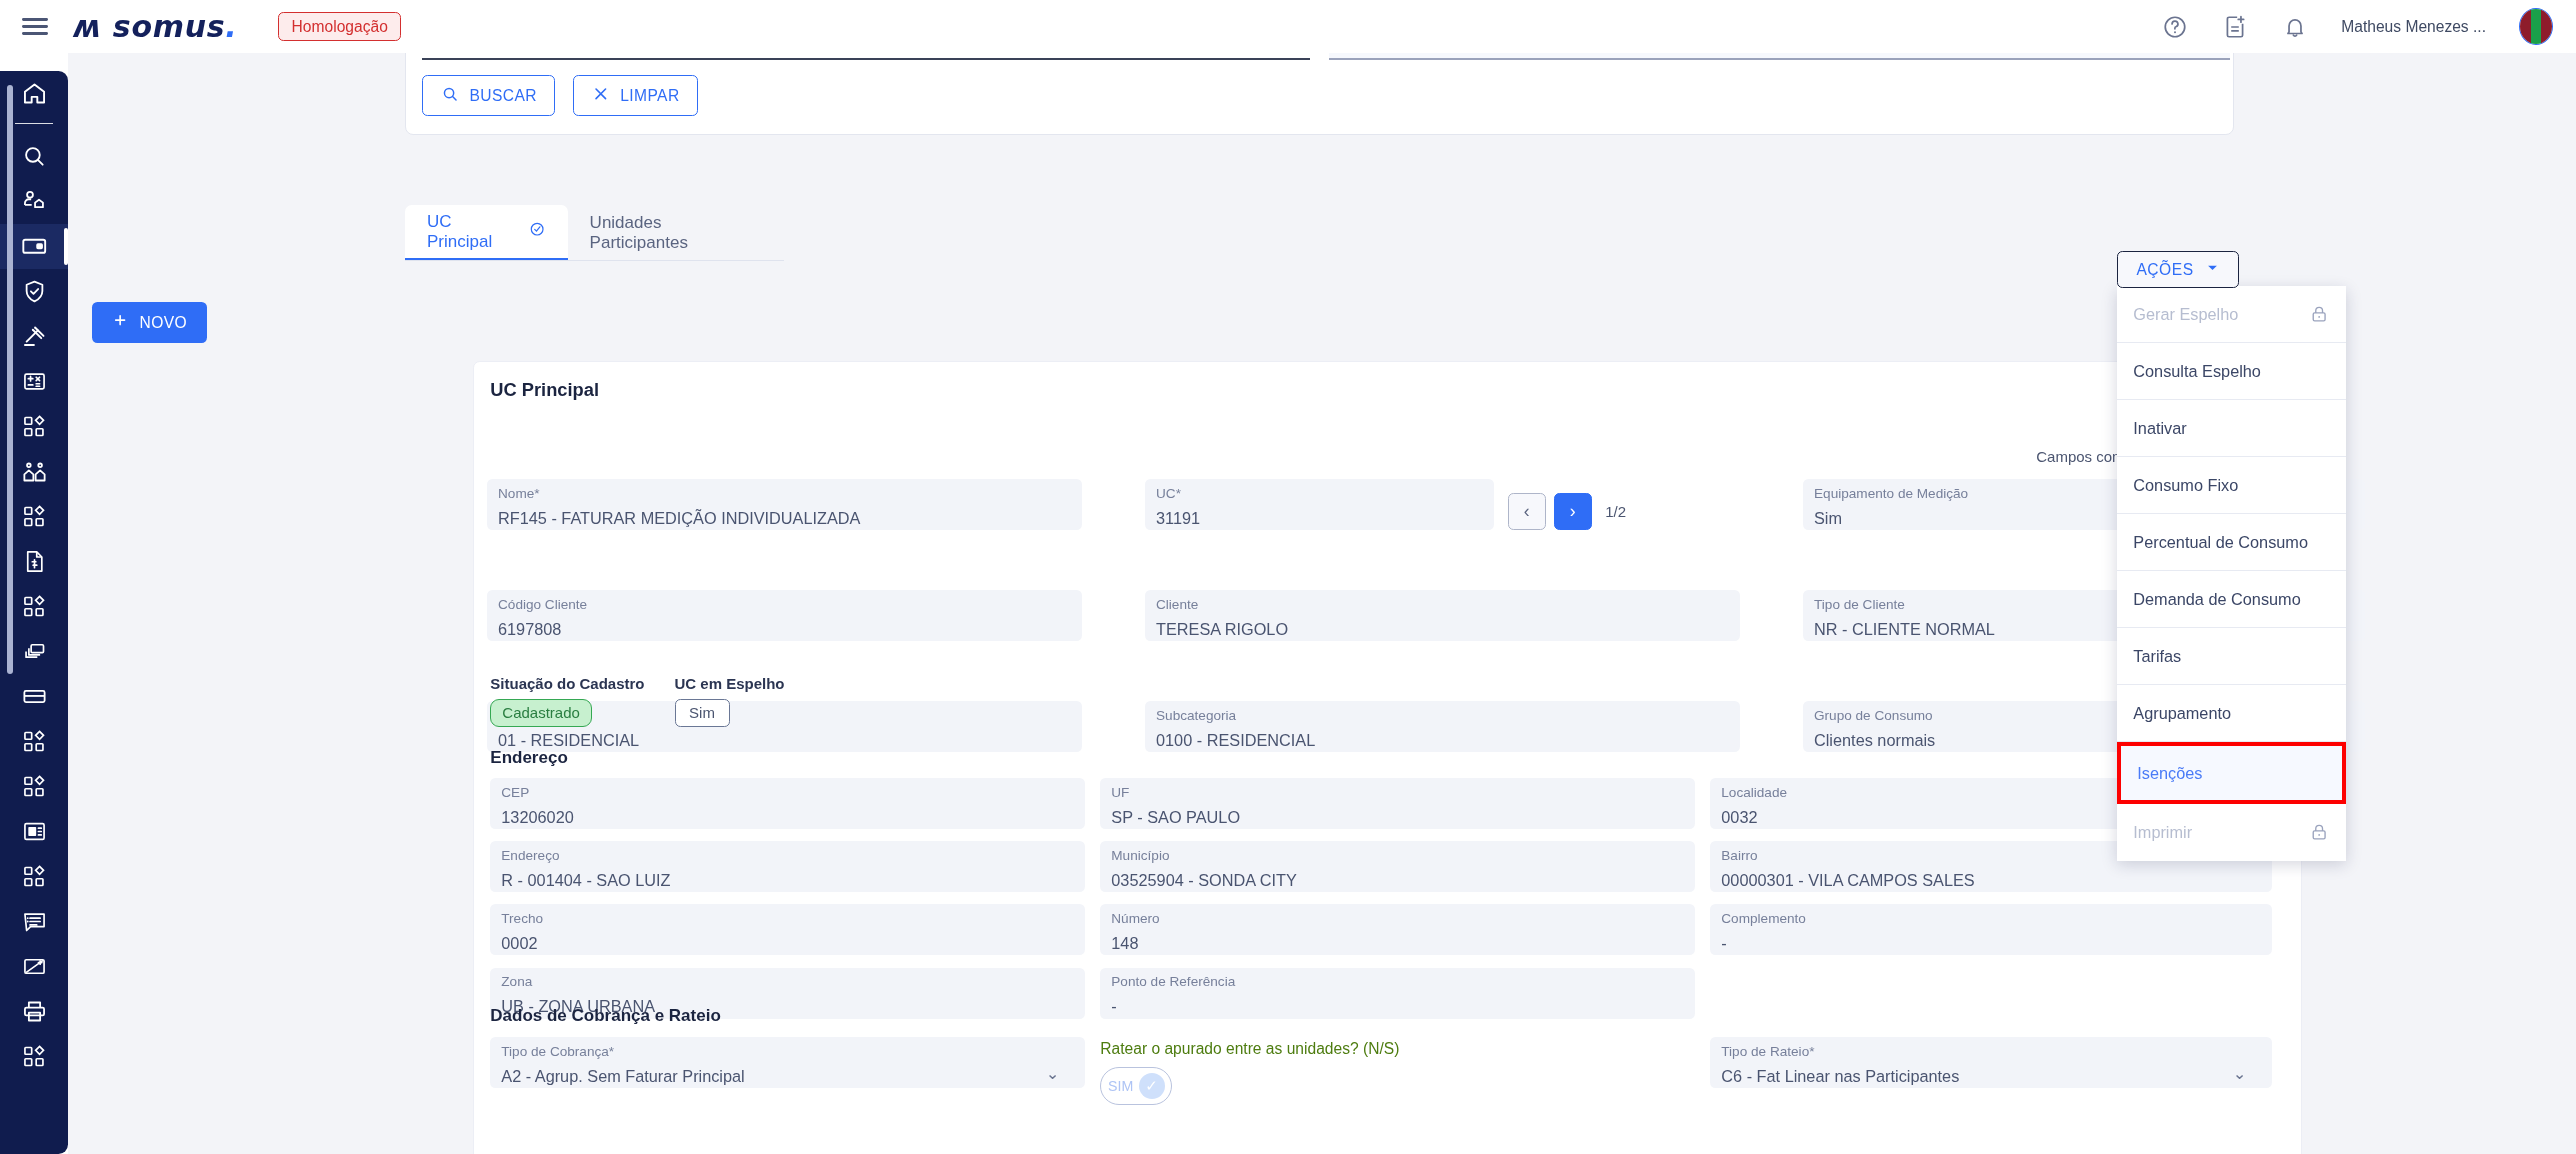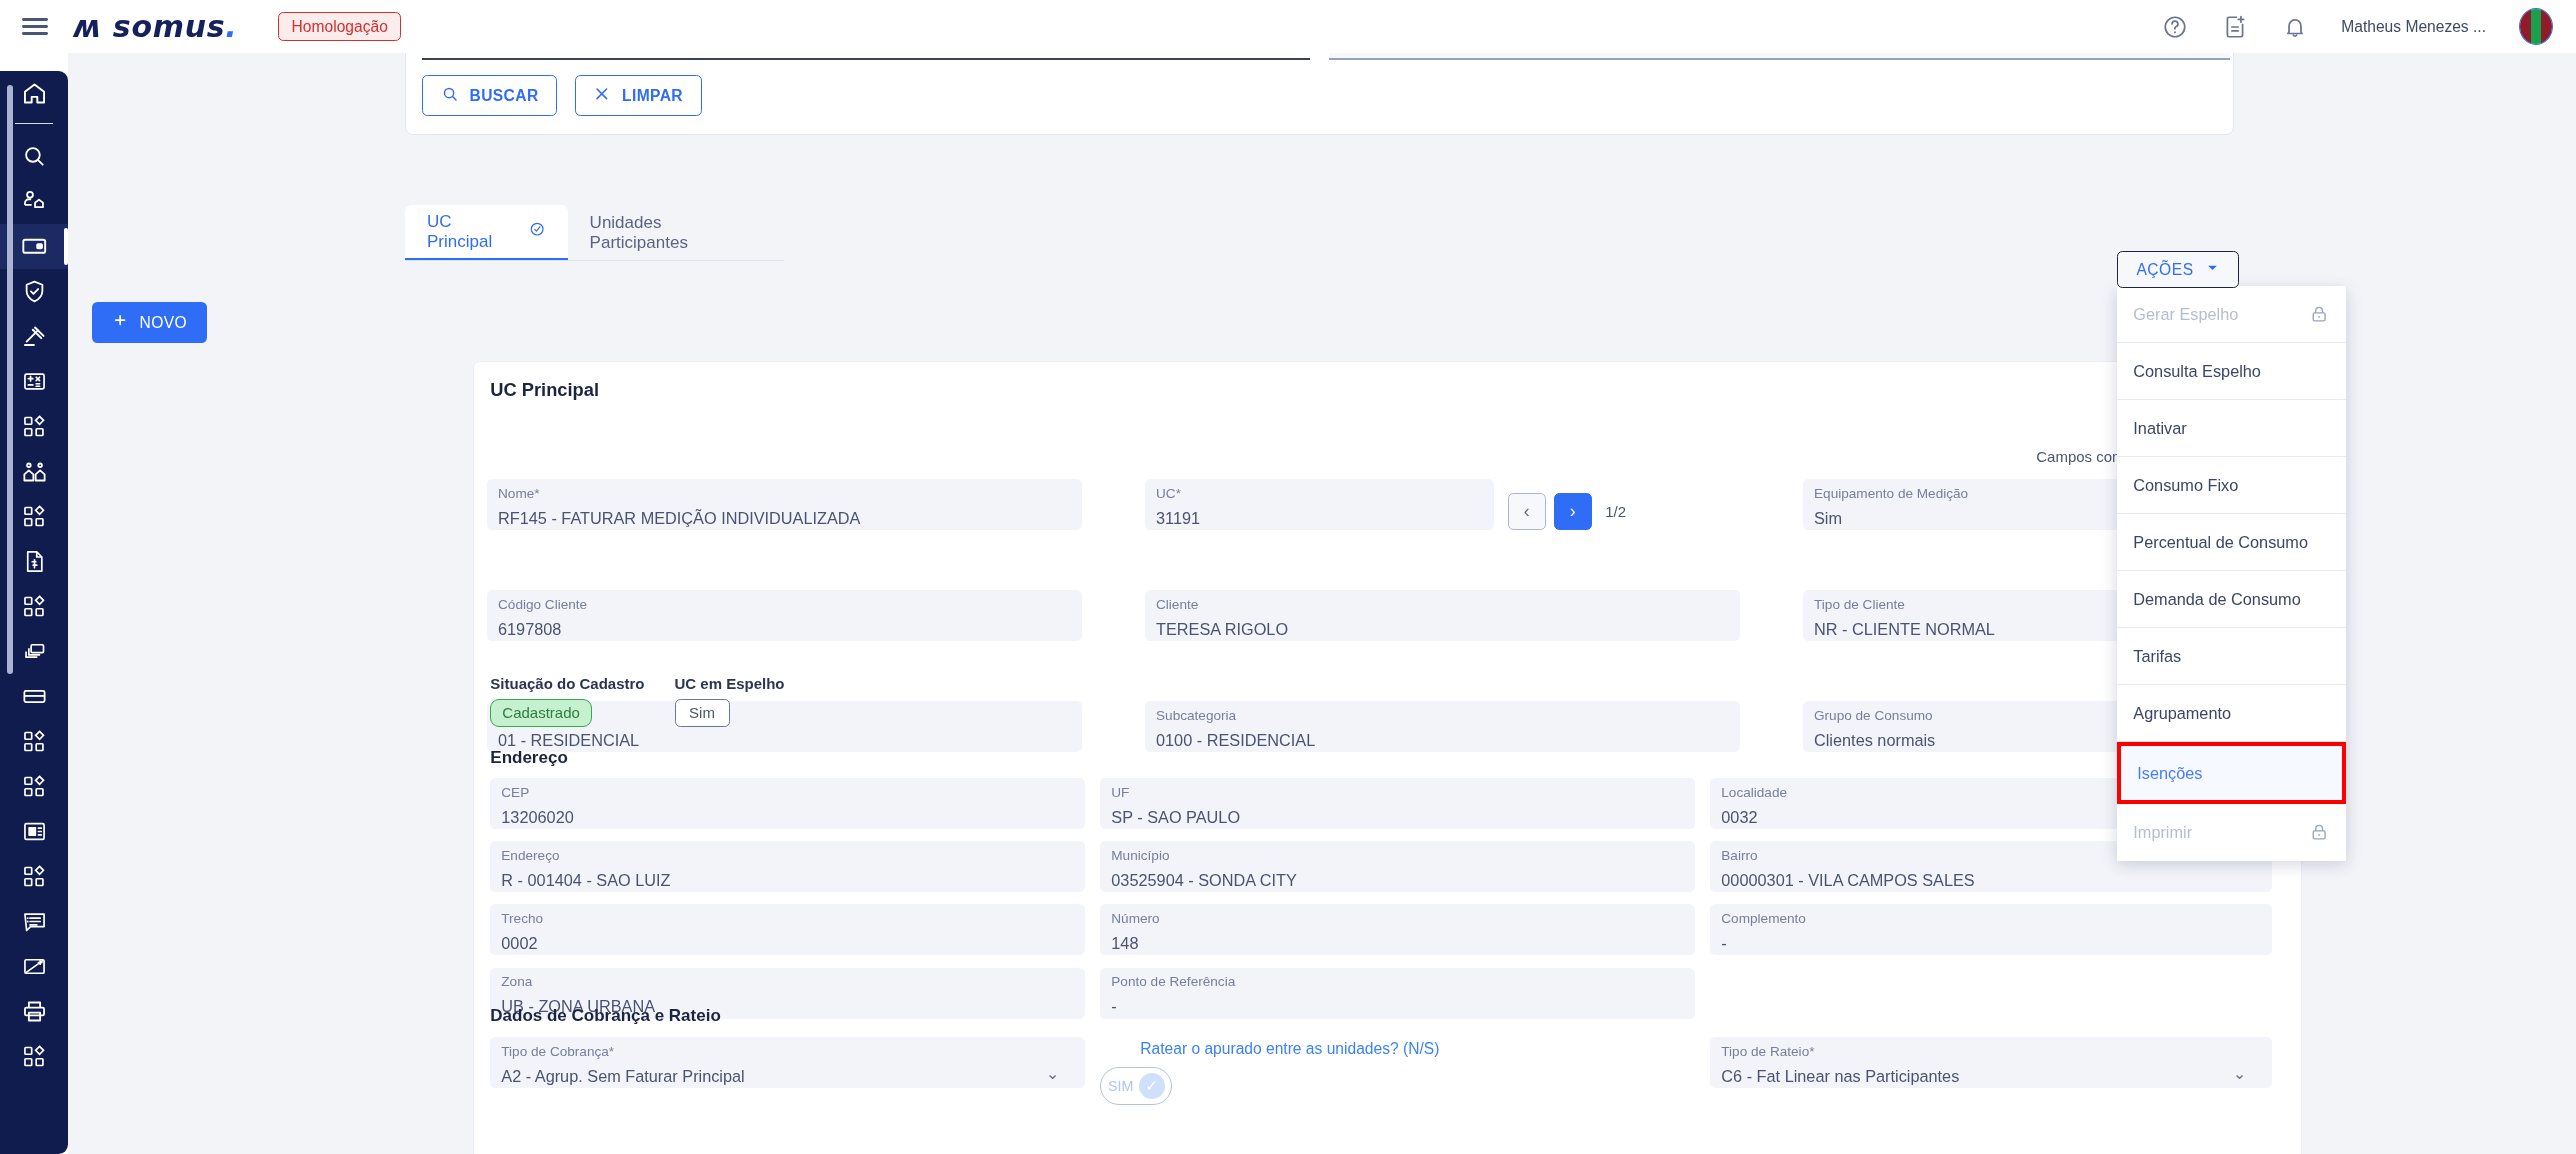--- a/index.html
+++ b/index.html
@@ -122,21 +122,20 @@
     border-top-left-radius: 4.1px; border-top-right-radius: 4.1px;
   }
   .search-btns { position: absolute; left: 16.3px; top: 56px; display: flex; gap: 17.6px; }
   .obtn {
     height: 41px; padding: 0 17.6px;
     border: 1.4px solid #2f6df6; border-radius: 5.4px;
     background: #ffffff; color: #2f6df6;
     font-size: 15.6px; letter-spacing: 0.4px;
     display: flex; align-items: center; gap: 11px;
     cursor: pointer;
-    font-weight: bold;
   }
 
   
   .tabs {
     position: absolute; left: 337px; top: 152px;
     width: 379px; height: 56px;
     border-bottom: 1.4px solid #dfe3ee;
     display: flex; align-items: stretch;
   }
   .tab {
@@ -228,21 +227,21 @@
   .grid3 { position: absolute; left: 16.3px; top: 675px; width: 1797px;
     display: grid; grid-template-columns: 610px 610px 577px; align-items: start; }
 
   .sel-in { position: relative; }
   .sel-caret {
     position: absolute; right: 26px; top: 27px;
     font-size: 16.3px; color: #6a7490;
   }
 
   .toggle-wrap { padding-top: 2.7px; }
-  .toggle-label { font-size: 15.6px; color: #3b82f6; margin-left: 40px; }
+  .toggle-label { font-size: 15.6px; color: #4d7c0f; }
   .toggle {
     margin-top: 9.5px;
     width: 72px; height: 38px; border-radius: 19px;
     border: 1.4px solid #b9c3de; background: #ffffff;
     display: flex; align-items: center; justify-content: space-between;
     padding: 0 6.8px; cursor: pointer;
   }
   .toggle .t-txt { font-size: 14.2px; color: #aec4f5; }
   .toggle .knob {
     width: 26px; height: 26px; border-radius: 50%;

